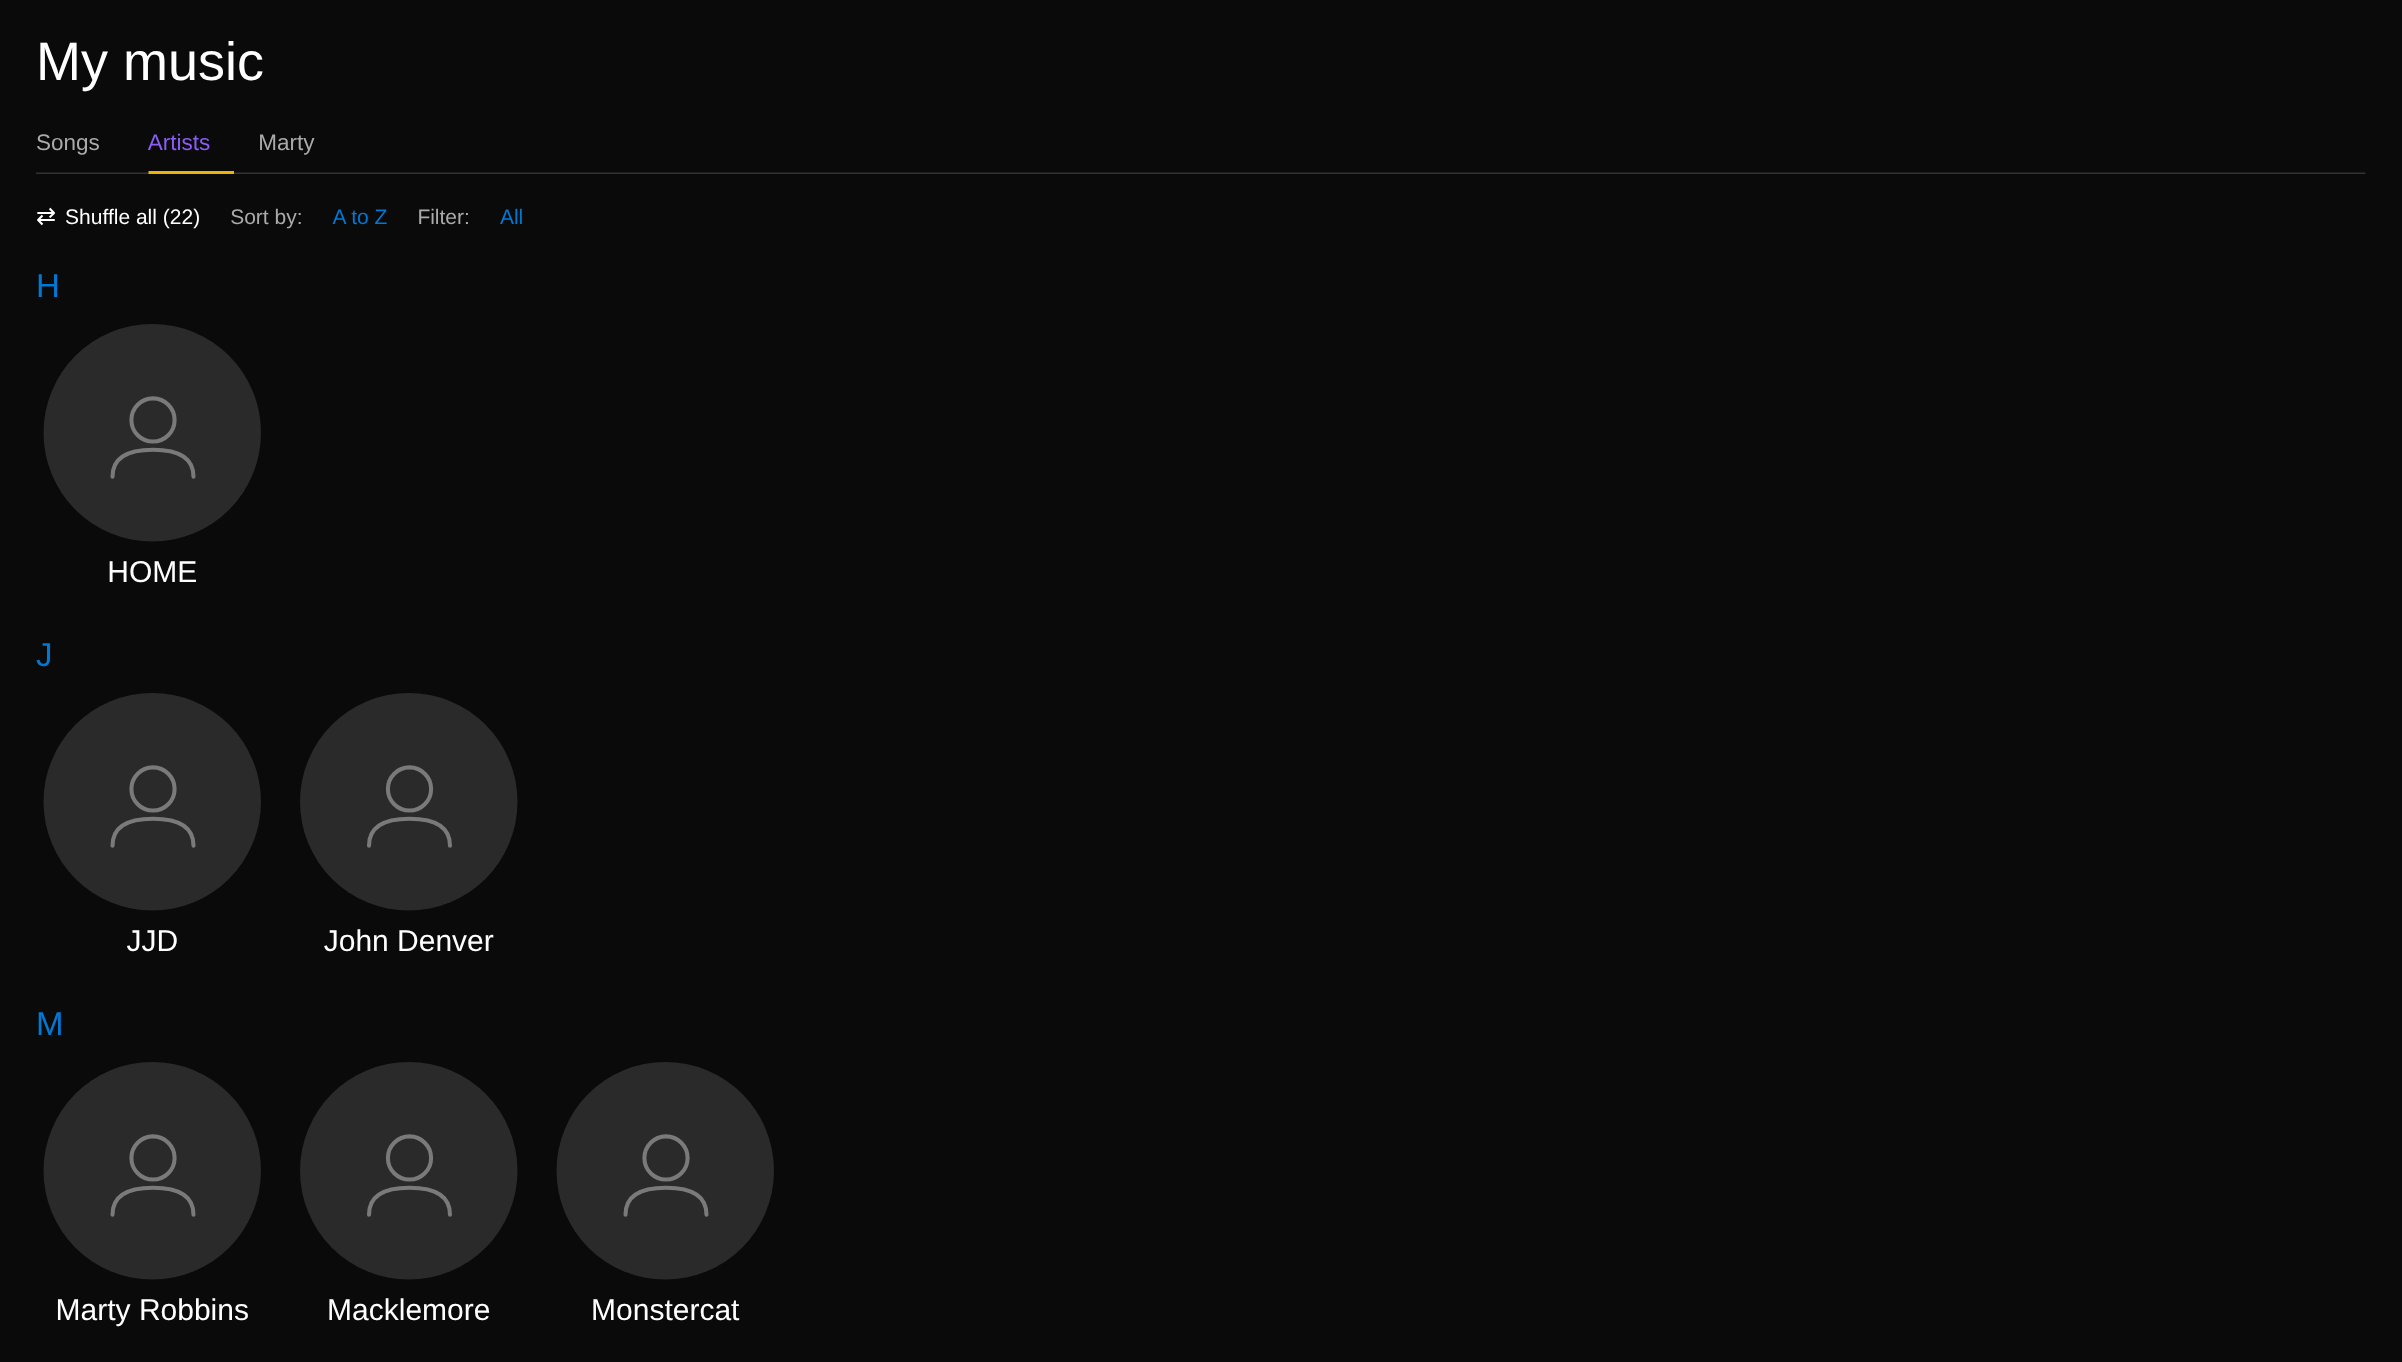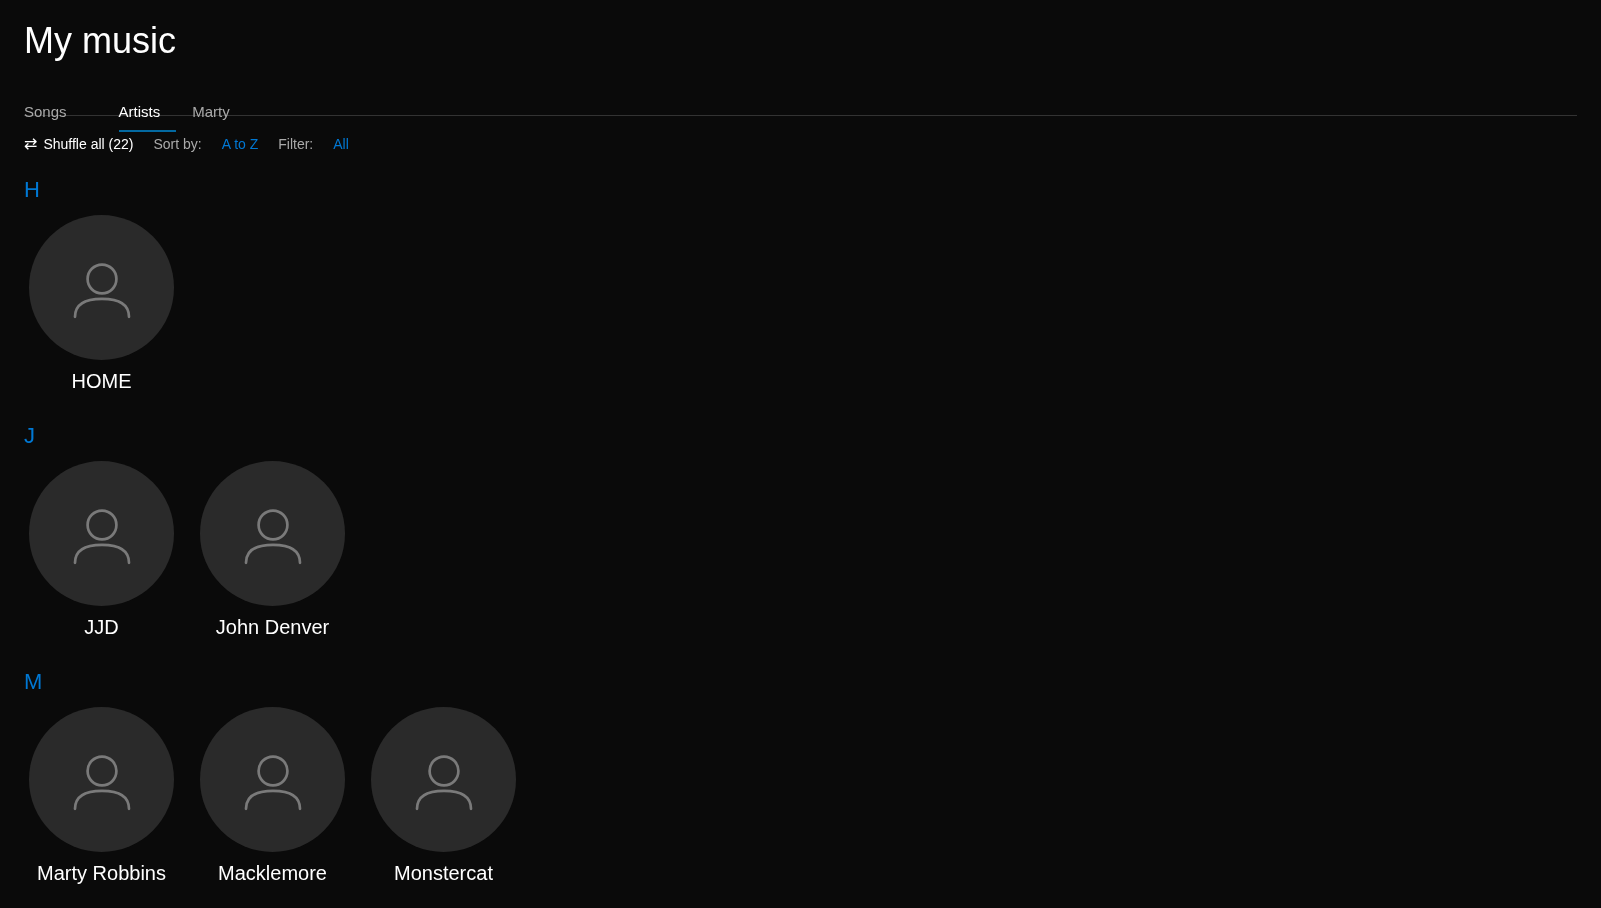--- a/index.html
+++ b/index.html
@@ -37,31 +37,30 @@
     }
 
     .tab {
       padding: 8px 16px 10px 0;
       margin-right: 16px;
       font-size: 15px;
       color: #aaaaaa;
       cursor: pointer;
       border-bottom: 2px solid transparent;
       position: relative;
-      top: 17px;
+      top: 1px;
     }
 
     .tab:first-child {
       padding-left: 0;
     }
 
     .tab.active {
-      color: #ffffff;
-      border-bottom: 2px solid #0369a1;
-      margin-left: 20px;
+      color: #8b5cf6;
+      border-bottom: 2px solid #eab308;
     }
 
     .toolbar {
       display: flex;
       align-items: center;
       gap: 20px;
       margin-bottom: 24px;
     }
 
     .shuffle-btn {

